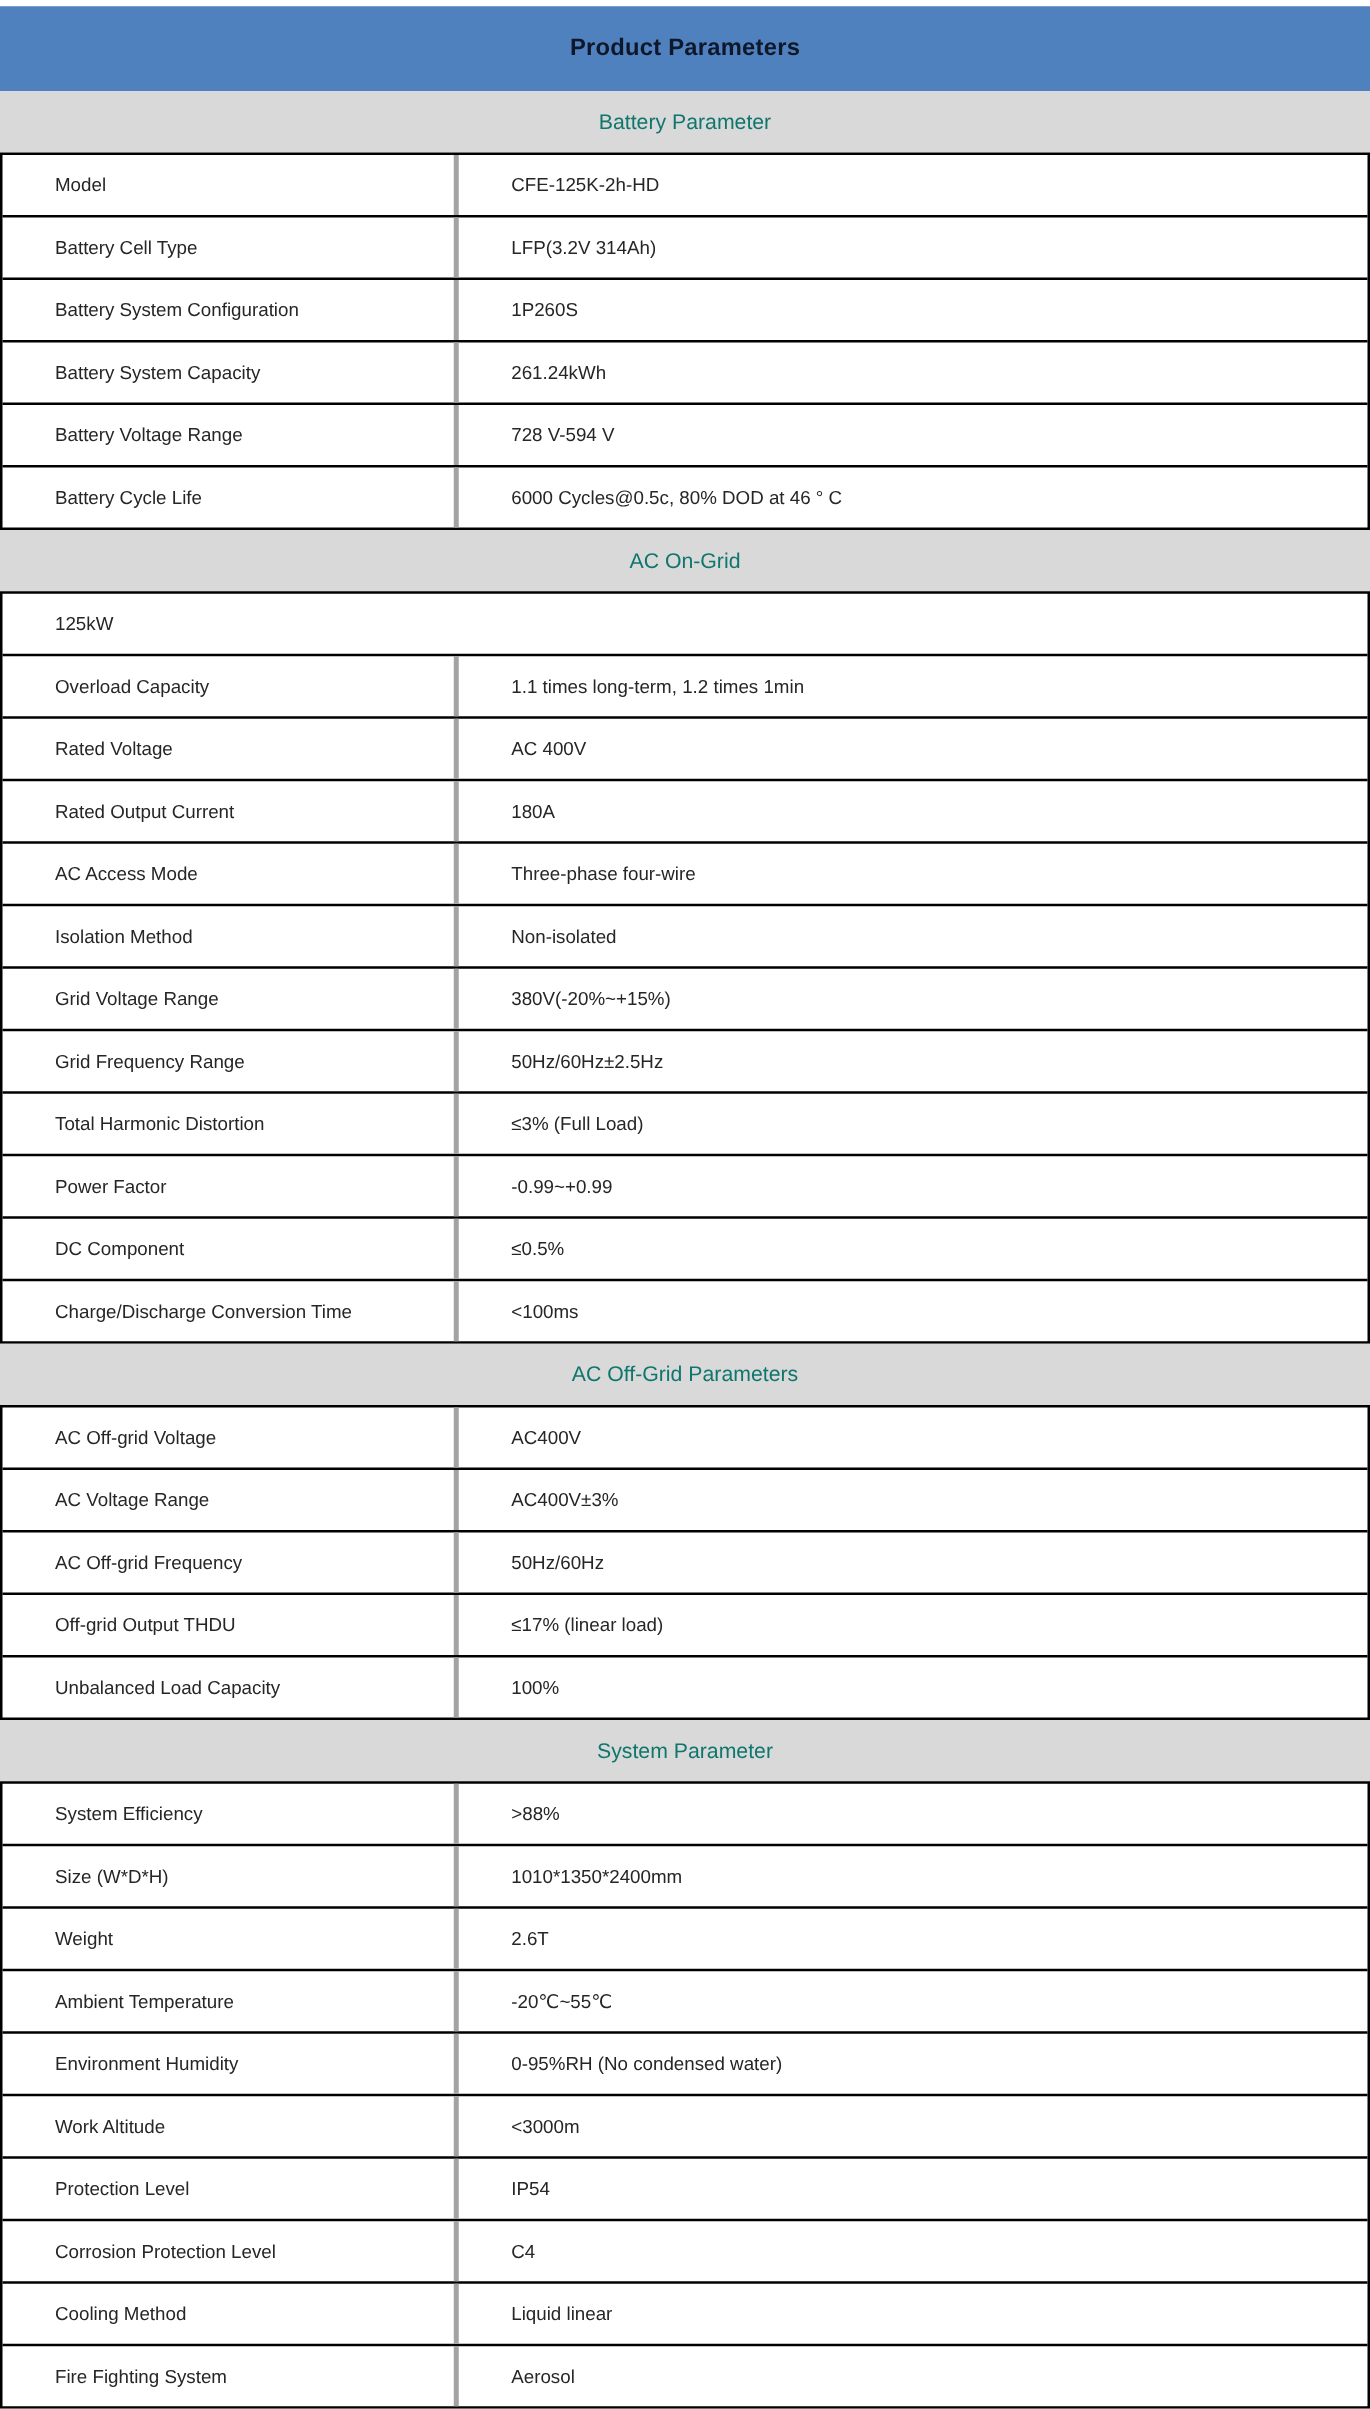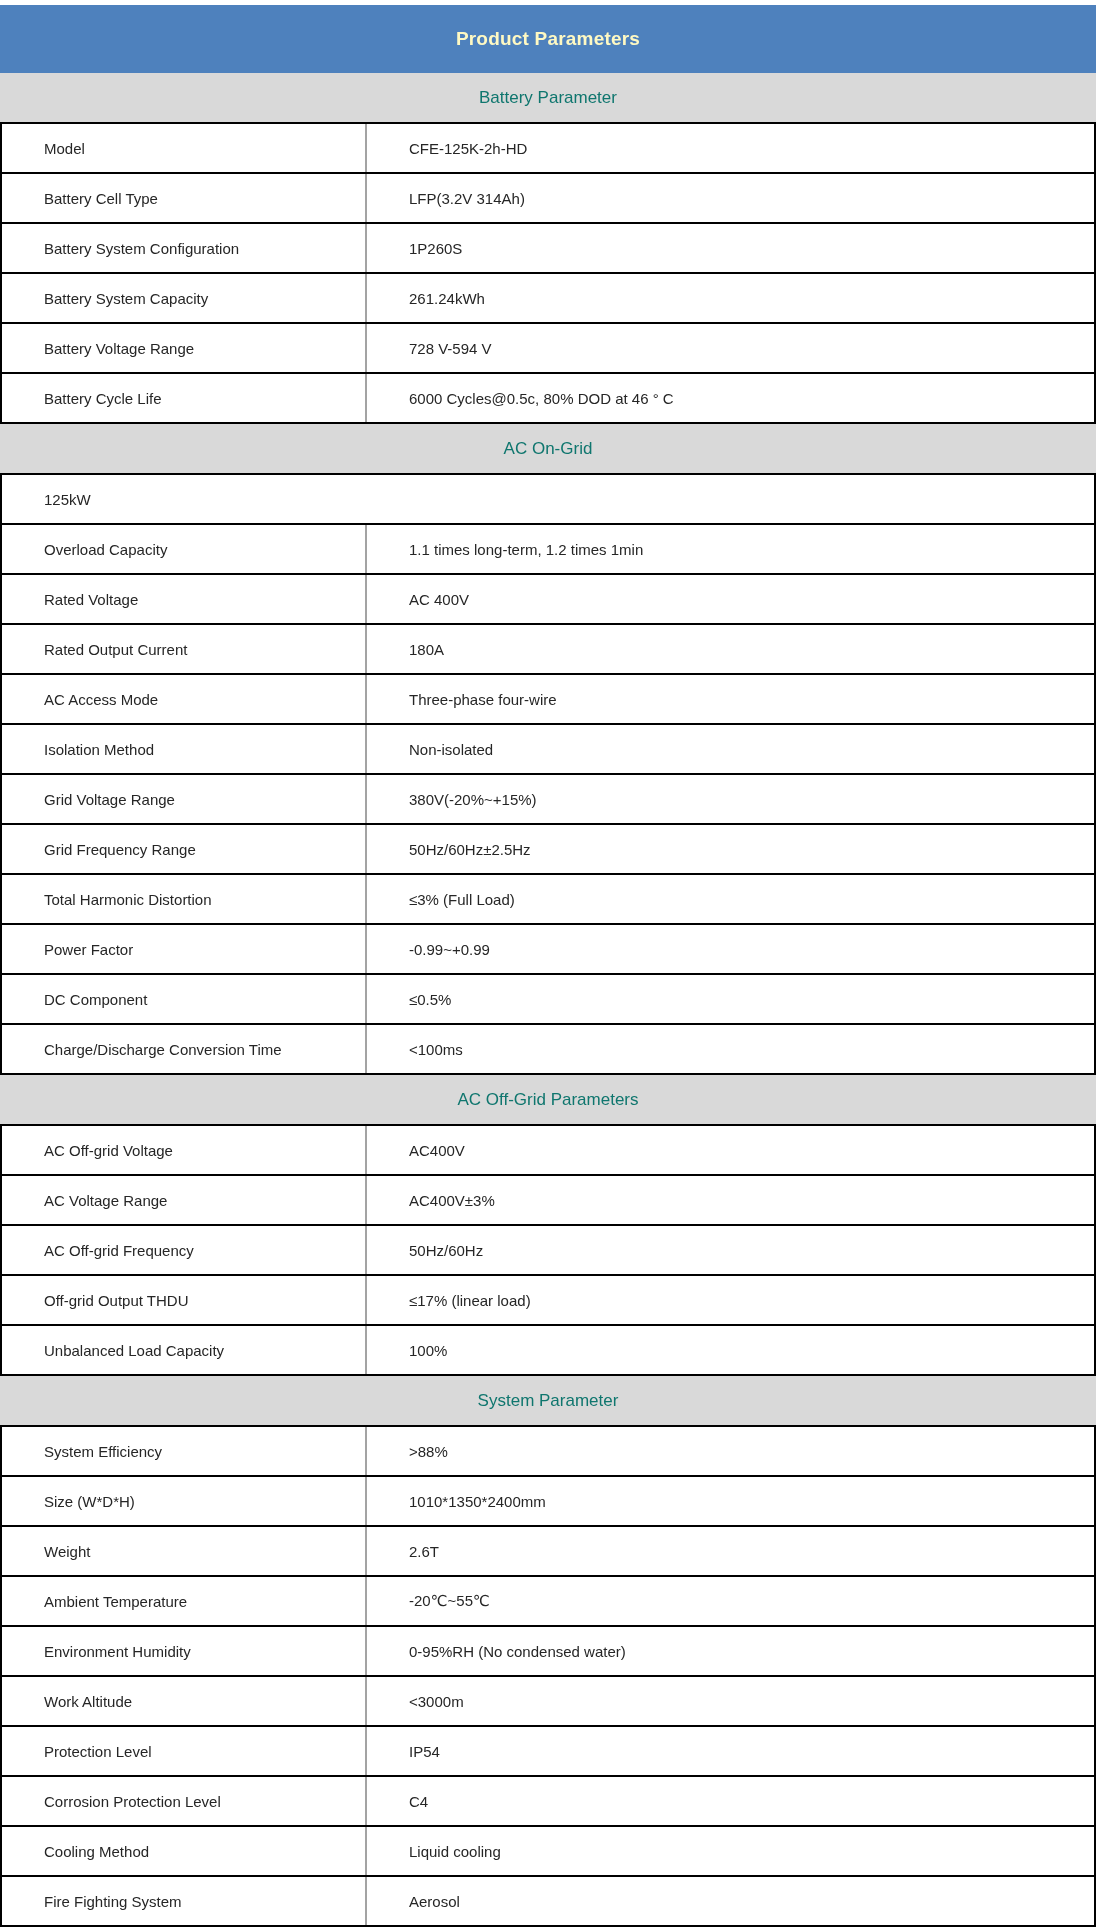--- a/index.html
+++ b/index.html
@@ -9,21 +9,21 @@
     font-family: "Liberation Sans", "DejaVu Sans", sans-serif;
   }
   .page {
     width: 1096px;
     padding-top: 5px;
     background: #ffffff;
   }
   .title-bar {
     height: 68px;
     background: #4E81BD;
-    color: #fef9c3;
+    color: #0f172a;
     display: flex;
     align-items: center;
     justify-content: center;
     font-size: 19px;
     font-weight: bold;
     letter-spacing: 0.2px;
   }
   .section-bar {
     height: 49px;
     background: #D9D9D9;
@@ -49,21 +49,21 @@
     display: flex;
     align-items: center;
     box-sizing: border-box;
     font-size: 15px;
     color: #262626;
     white-space: nowrap;
     overflow: hidden;
   }
   .cell.label {
     width: 365px;
-    border-right: 2px solid #a3a3a3;
+    border-right: 4px solid #a3a3a3;
     padding-left: 42px;
   }
   .cell.value {
     flex: 1;
     padding-left: 42px;
     border-radius: 11px;
   }
 </style>
 </head>
 <body>
@@ -200,21 +200,21 @@
         <div class="row">
           <div class="cell label">Protection Level</div>
           <div class="cell value">IP54</div>
         </div>
         <div class="row">
           <div class="cell label">Corrosion Protection Level</div>
           <div class="cell value">C4</div>
         </div>
         <div class="row">
           <div class="cell label">Cooling Method</div>
-          <div class="cell value">Liquid cooling</div>
+          <div class="cell value">Liquid linear</div>
         </div>
         <div class="row">
           <div class="cell label">Fire Fighting System</div>
           <div class="cell value">Aerosol</div>
         </div>
       </div>
     </div>
 </div>
 
 </body></html>

